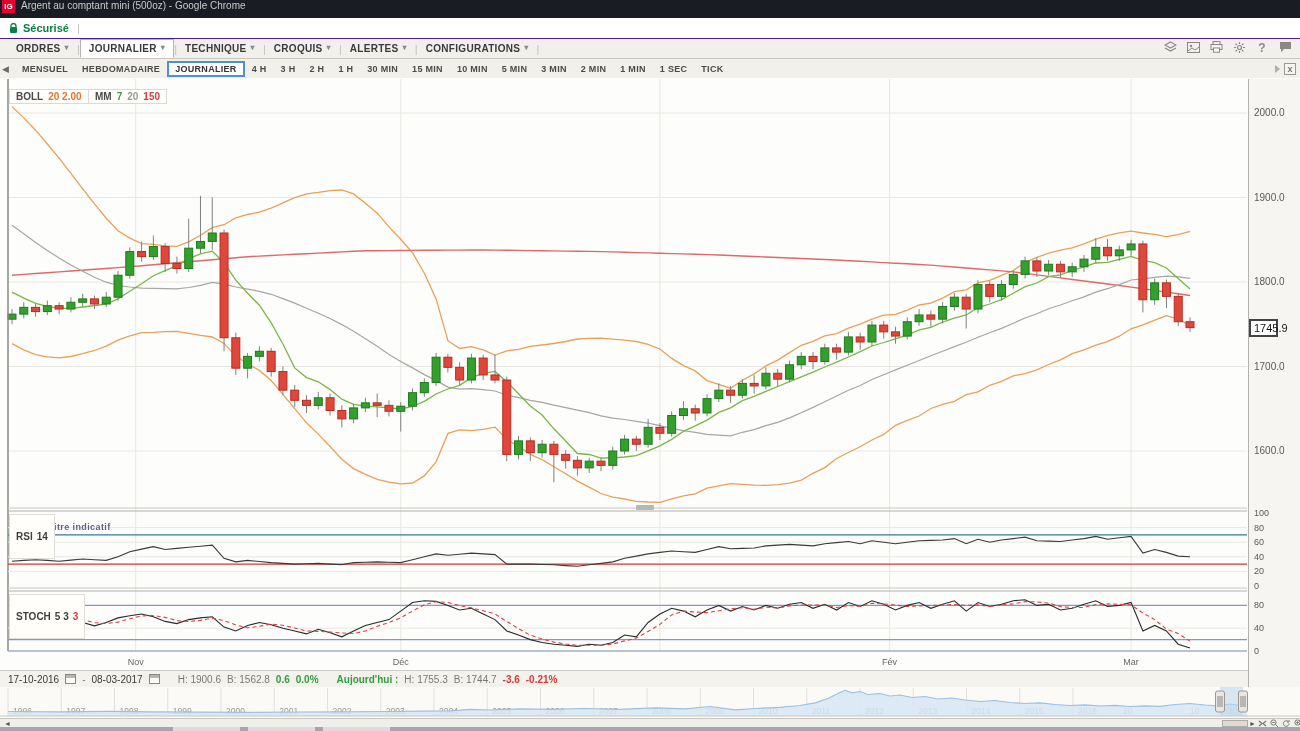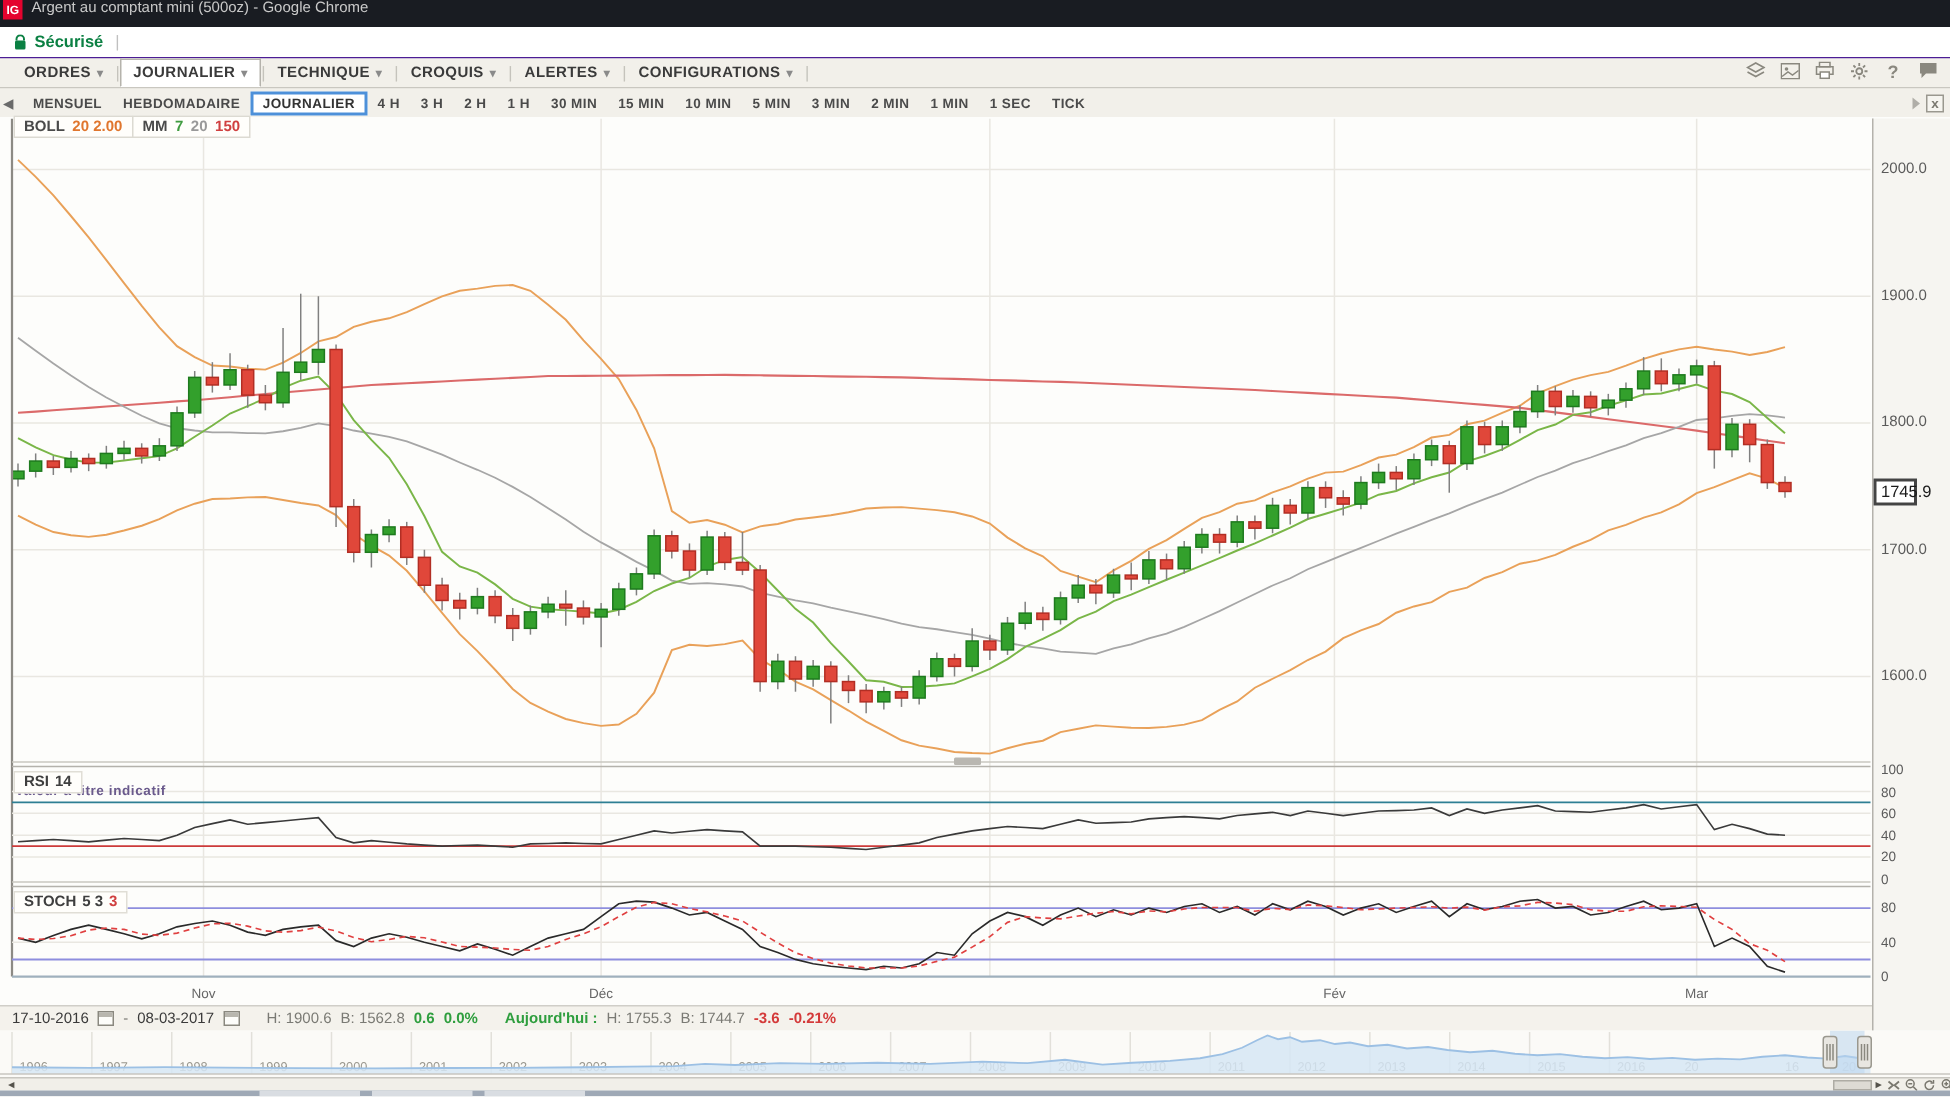--- a/index.html
+++ b/index.html
@@ -12,42 +12,42 @@
   .ig-logo { width:13px; height:13px; background:#e4032e; color:#fff; font-size:8px; font-weight:bold; display:flex; align-items:center; justify-content:center; margin:0 6px 0 2px; }
   .title-text { color:#c9c9c9; font-size:10px; }
   .urlbar { position:absolute; left:0; top:18px; width:1300px; height:21px; background:#fff; border-bottom:1px solid #4c1d95; display:flex; align-items:center; padding-left:9px; }
   .lock { margin-right:5px; display:flex; }
   .secure-text { color:#0b8043; font-size:11px; font-weight:bold; margin-right:8px; }
   .url-sep { color:#c0c0c0; margin-right:8px; font-size:11px; }
   .url-text { color:#3a3a3a; font-size:11px; }
 
   
   .menubar { position:absolute; left:0; top:39px; width:1300px; height:20px; background:#f2f0ea; border-bottom:1px solid #c9c7c0; display:flex; align-items:center; padding-left:8px; }
-  .menu-item { font-size:10px; font-weight:bold; color:#3a3a3a; padding:3px 8px; letter-spacing:.3px; display:flex; align-items:center; gap:4px; cursor:default; }
+  .menu-item { font-size:10px; font-weight:bold; color:#3a3a3a; padding:3px 8px; letter-spacing:.3px; display:flex; gap:4px; cursor:default; }
   .menu-item .caret { color:#8a8a8a; font-size:8px; }
   .menu-item.active { background:#fff; border:1px solid #b5b3ac; border-bottom-color:#fff; }
   .menu-sep { color:#c5c3bc; font-size:11px; }
   .toolbar-icons { position:absolute; right:8px; top:40px; display:flex; gap:9px; align-items:center; }
   .tb-icon { width:14px; height:14px; display:flex; align-items:center; justify-content:center; color:#8a887f; }
 
   
   .tfbar { position:absolute; left:0; top:59px; width:1300px; height:19px; background:#f2f0ea; display:flex; align-items:center; padding-left:2px; }
   .tf-left-arrow { color:#6a6a6a; font-size:9px; margin-right:6px; }
   .tf-item { font-size:9px; font-weight:bold; color:#4a4a4a; padding:2px 7px; letter-spacing:.3px; cursor:default; }
   .tf-item.selected { background:#fff; border:2px solid #4d90d9; padding:1px 6px; color:#333; }
   .tf-right { position:absolute; right:4px; top:63px; display:flex; align-items:center; gap:4px; }
   .mini-arrow { width:0; height:0; border-left:5px solid #b0aea8; border-top:4px solid transparent; border-bottom:4px solid transparent; }
   .close-box { width:12px; height:12px; border:1px solid #9a988f; background:#f6f5f0; color:#7a786f; font-size:9px; line-height:10px; text-align:center; font-weight:bold; }
 
   
   #main-svg { position:absolute; left:0; top:79px; }
   #timeline-svg { position:absolute; left:0; top:687px; }
-  .legend-chip { position:absolute; top:77px; background:#fffefb; border:1px solid #dcdad2; padding:1px 6px; font-size:10px; font-weight:bold; color:#4a4a4a; display:flex; gap:5px; }
+  .legend-chip { position:absolute; top:89px; background:#fffefb; border:1px solid #dcdad2; padding:1px 6px; font-size:10px; font-weight:bold; color:#4a4a4a; display:flex; gap:5px; }
   .disclaimer { position:absolute; left:10px; top:497px; font-size:9px; font-weight:bold; color:#6a5a8c; letter-spacing:.4px;margin-top:25px; }
-  .panel-chip { position:absolute; background:#fffefb; border:1px solid #e0ded6; padding:1px 6px; font-size:10px; font-weight:bold; color:#3f3f3f; display:flex; gap:4px; }
+  .panel-chip { position:absolute; background:#fffefb; border:1px solid #e0ded6; padding:16px 6px; font-size:10px; font-weight:bold; color:#3f3f3f; display:flex; gap:4px; }
 
   
   .axis-col { position:absolute; left:1248px; top:79px; width:52px; height:608px; background:#f6f5f1; border-left:1px solid #b4b2ac; }
   .price-tick { position:absolute; left:5px; font-size:10px; color:#5a5a5a; }
   .current-price-box { position:absolute; left:0px; top:240px; width:29px; border:2px solid #444; background:#fff; font-size:11px; color:#1a1a1a; padding:1px 3px; }
   .ind-tick { position:absolute; left:5px; font-size:9px; color:#5a5a5a; }
 
   
   .statusbar { position:absolute; left:0; top:670px; width:1248px; height:17px; background:#f4f2ec; border-top:1px solid #d0cec8; display:flex; align-items:center; gap:6px; padding-left:8px; font-size:10px; color:#3a3a3a; }
   .cal-icon { width:11px; height:10px; border:1px solid #8a887f; background:#fdfdfa; position:relative; display:inline-block; }

